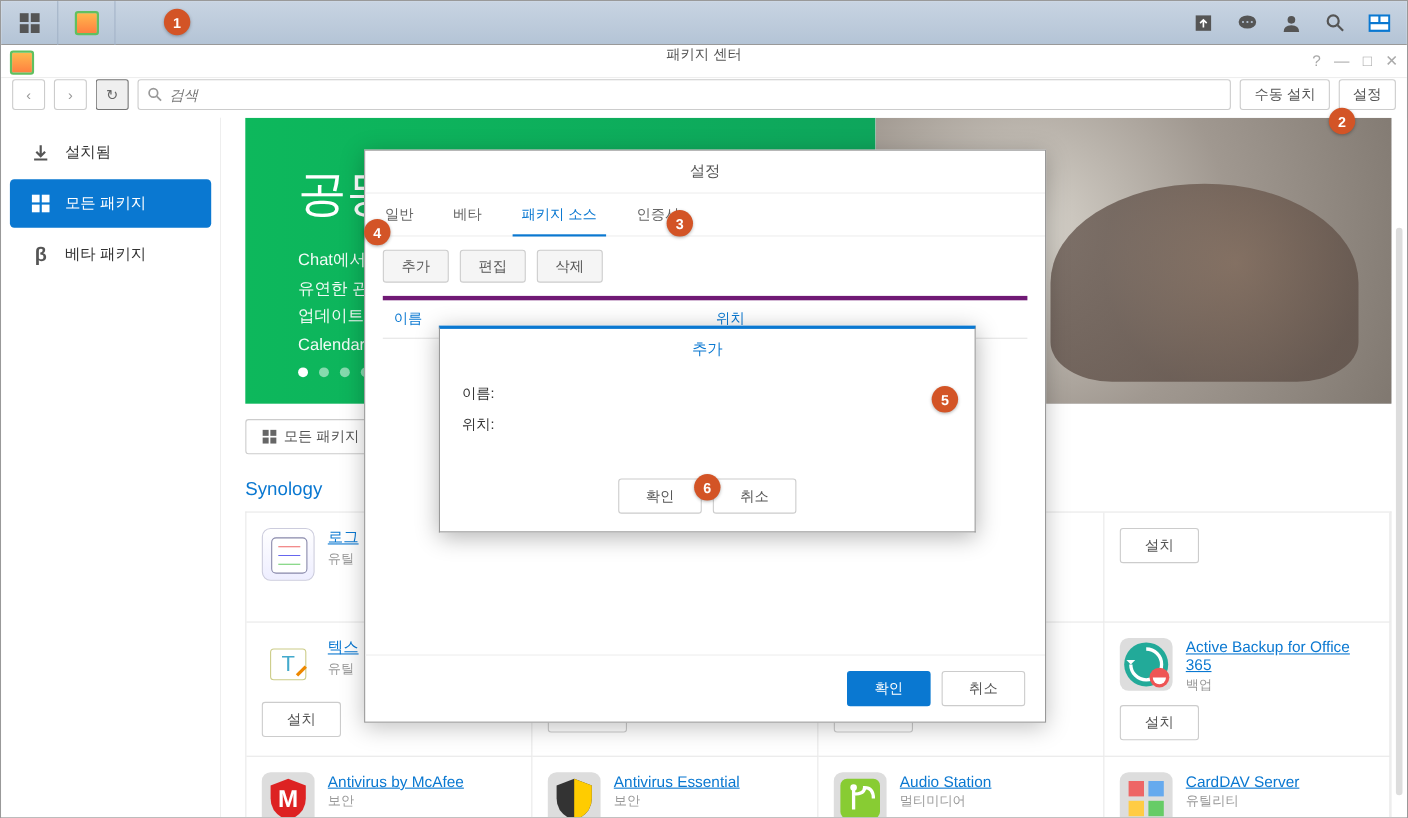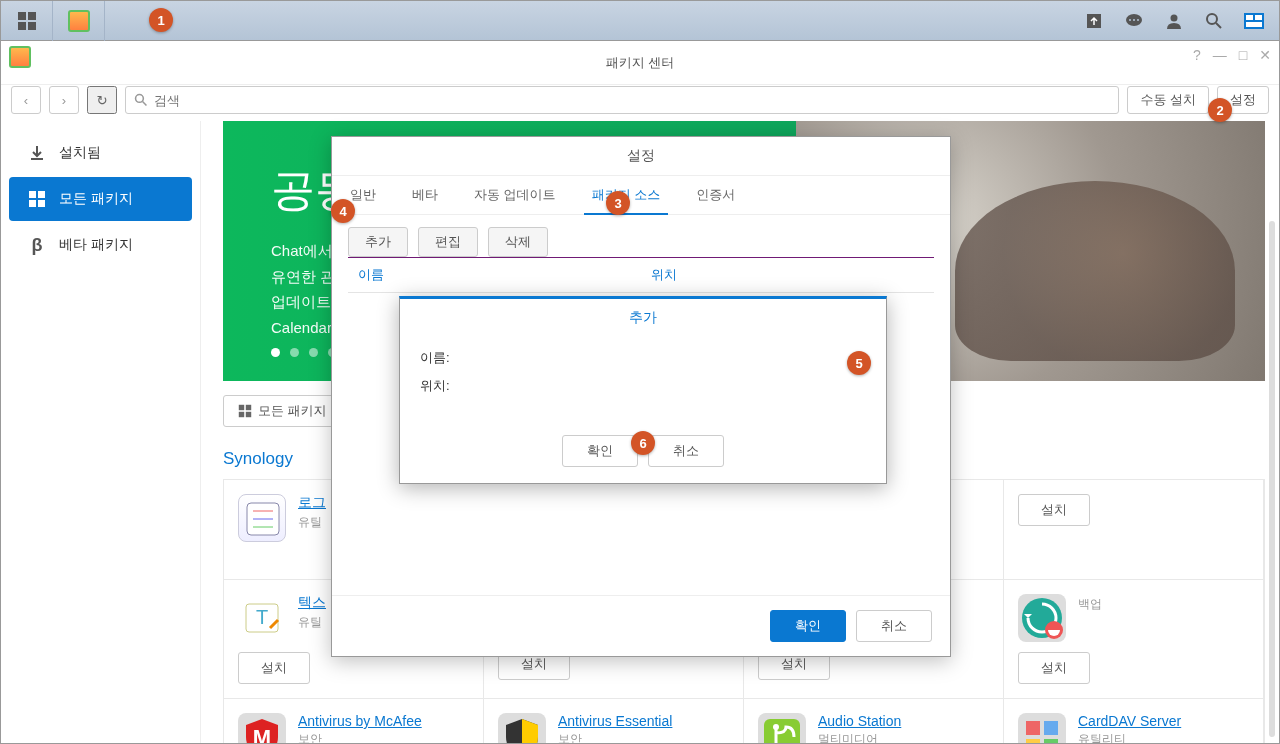--- a/index.html
+++ b/index.html
@@ -10,31 +10,31 @@
 .taskbar-left { display: flex; align-items: center; }
 .taskbar-btn { width: 52px; height: 40px; display: flex; align-items: center; justify-content: center; border-right: 1px solid #a4b4c8; position: relative; }
 .taskbar-icon-grid { width: 18px; height: 18px; display: grid; grid-template-columns: 1fr 1fr; grid-template-rows: 1fr 1fr; gap: 2px; }
 .taskbar-icon-grid span { background: #555; }
 .taskbar-app-icon { width: 22px; height: 22px; background: linear-gradient(#ffb84d, #ff8040); border-radius: 3px; border: 2px solid #60c060; }
 .taskbar-right { margin-left: auto; display: flex; gap: 18px; padding-right: 14px; }
 .tb-icon { width: 22px; height: 22px; display: flex; align-items: center; justify-content: center; color: #444; }
 
 
 .window { position: absolute; top: 40px; left: 0; right: 0; bottom: 0; background: #fff; }
-.window-header { height: 44px; background: #fff; display: flex; align-items: center; justify-content: center; border-bottom: 1px solid #eee; position: relative; }
+.window-header { height: 30px; background: #fff; display: flex; align-items: flex-start; justify-content: center; border-bottom: 1px solid #eee; position: relative; }
 .window-title { font-size: 13px; color: #555; }
 .window-controls { position: absolute; right: 8px; top: 6px; display: flex; gap: 12px; color: #aaa; font-size: 14px; }
 .app-logo { position: absolute; left: 8px; top: 5px; width: 22px; height: 22px; background: linear-gradient(#ffb84d, #ff8040); border-radius: 3px; border: 2px solid #60c060; }
 
 
 .toolbar { height: 36px; padding: 4px 10px 10px 10px; display: flex; align-items: center; gap: 8px; }
 .nav-btn { width: 30px; height: 28px; border: 1px solid #ccc; background: #fff; display: flex; align-items: center; justify-content: center; color: #999; font-size: 13px; border-radius: 3px; }
 .refresh-btn { width: 30px; height: 28px; display: flex; align-items: center; justify-content: center; color: #666; }
 .search-box { flex: 1; height: 28px; border: 1px solid #ccc; border-radius: 3px; display: flex; align-items: center; padding: 0 8px; }
-.search-box input { border: none; outline: none; flex: 1; font-size: 13px; padding-left: 6px; }
+.search-box input { border: none; outline: none; flex: 1; font-size: 13px; padding-left: 6px; font-style: italic; }
 .tb-button { height: 28px; padding: 0 12px; border: 1px solid #ccc; background: #fff; border-radius: 3px; font-size: 13px; color: #555; }
 
 
 .content { display: flex; height: calc(100% - 66px); }
 .sidebar { width: 200px; border-right: 1px solid #eee; padding: 8px 0; }
 .sidebar-item { height: 44px; display: flex; align-items: center; padding: 0 18px; font-size: 14px; color: #333; margin: 2px 8px; border-radius: 4px; gap: 12px; text-align: center; }
 .sidebar-item.active { background: #0a78d1; color: #fff; }
 .sidebar-icon { width: 20px; height: 20px; display: flex; align-items: center; justify-content: center; }
 
 .main { flex: 1; overflow: hidden; position: relative; background: #fff; padding: 0 14px 0 22px; }
@@ -68,21 +68,21 @@
 .pkg-install { display: inline-block; padding: 6px 22px; border: 1px solid #ccc; border-radius: 3px; font-size: 13px; color: #555; background: #fff; }
 .settings-modal { position: absolute; top: 135px; left: 330px; width: 620px; background: #fff; border: 1px solid #999; box-shadow: 0 4px 20px rgba(0,0,0,0.25); z-index: 20; }
 .settings-title { text-align: center; padding: 10px; font-size: 14px; color: #555; border-bottom: 1px solid #eee; }
 .settings-tabs { display: flex; border-bottom: 1px solid #eee; }
 .settings-tab { padding: 10px 18px; font-size: 13px; color: #666; position: relative; }
 .settings-tab.active { color: #0a78d1; }
 .settings-tab.active::after { content: ''; position: absolute; bottom: -1px; left: 10px; right: 10px; height: 2px; background: #0a78d1; }
 .settings-body { padding: 12px 16px; min-height: 380px; }
 .btn-row { display: flex; gap: 10px; }
 .modal-btn { padding: 5px 16px; border: 1px solid #ccc; background: #f5f5f5; border-radius: 3px; font-size: 13px; color: #555; }
-.src-table { border-top: 1px solid #701a75; }
+.src-table { margin-top: 12px; border-top: 4px solid #701a75; }
 .src-header { display: flex; border-bottom: 1px solid #e4e4e4; }
 .src-header div { flex: 1; padding: 8px 10px; font-size: 13px; color: #0a78d1; }
 .settings-footer { display: flex; gap: 10px; justify-content: flex-end; padding: 14px 18px; border-top: 1px solid #eee; }
 .btn-primary { background: #0a78d1; color: #fff; border-color: #0a78d1; padding: 6px 24px; }
 .btn-secondary { background: #fff; padding: 6px 24px; }
 
 
 .add-modal { position: absolute; top: 295px; left: 398px; width: 488px; background: #fff; border: 1px solid #999; border-top: 3px solid #0a78d1; box-shadow: 0 4px 20px rgba(0,0,0,0.3); z-index: 30; }
 .add-title { text-align: center; padding: 10px; font-size: 14px; color: #0a78d1; }
 .add-body { padding: 12px 20px 20px 20px; }
@@ -290,20 +290,21 @@
             <div class="pkg-icon">
               <svg width="48" height="48" viewBox="0 0 48 48">
                   <circle cx="24" cy="24" r="20" fill="#2a9"></circle>
                   <path d="M24 10 A14 14 0 1 1 10 24" fill="none" stroke="#fff" stroke-width="3"></path>
                   <path d="M10 24 L6 20 L14 20 Z" fill="#fff"></path>
                   <circle cx="36" cy="36" r="9" fill="#e55"></circle>
                   <path d="M30 36 A6 6 0 0 0 42 36" fill="#fff"></path>
                 </svg>
             </div>
             <div>
+                <div class="pkg-title">Active Backup for Office 365</div>
                 <div class="pkg-category">백업</div>
               </div>
           </div>
           <button class="pkg-install">설치</button>
         </div>
 
         <div class="pkg-card">
           <div class="pkg-header">
             <div class="pkg-icon"><svg width="48" height="48" viewBox="0 0 48 48">
                   <path d="M24 6 L40 12 V24 Q40 38 24 44 Q8 38 8 24 V12 Z" fill="#d22"></path>
@@ -358,21 +359,20 @@
       <div class="scrollbar"></div>
     </div>
   </div>
 </div>
 
 <div class="settings-modal">
   <div class="settings-title">설정</div>
   <div class="settings-tabs">
     <div class="settings-tab">일반</div>
     <div class="settings-tab">베타</div>
-    <div class="settings-tab">자동 업데이트</div>
     <div class="settings-tab active">패키지 소스</div>
     <div class="settings-tab">인증서</div>
   </div>
   <div class="settings-body">
     <div class="btn-row">
       <button class="modal-btn">추가</button>
       <button class="modal-btn">편집</button>
       <button class="modal-btn">삭제</button>
     </div>
     <div class="src-table">

